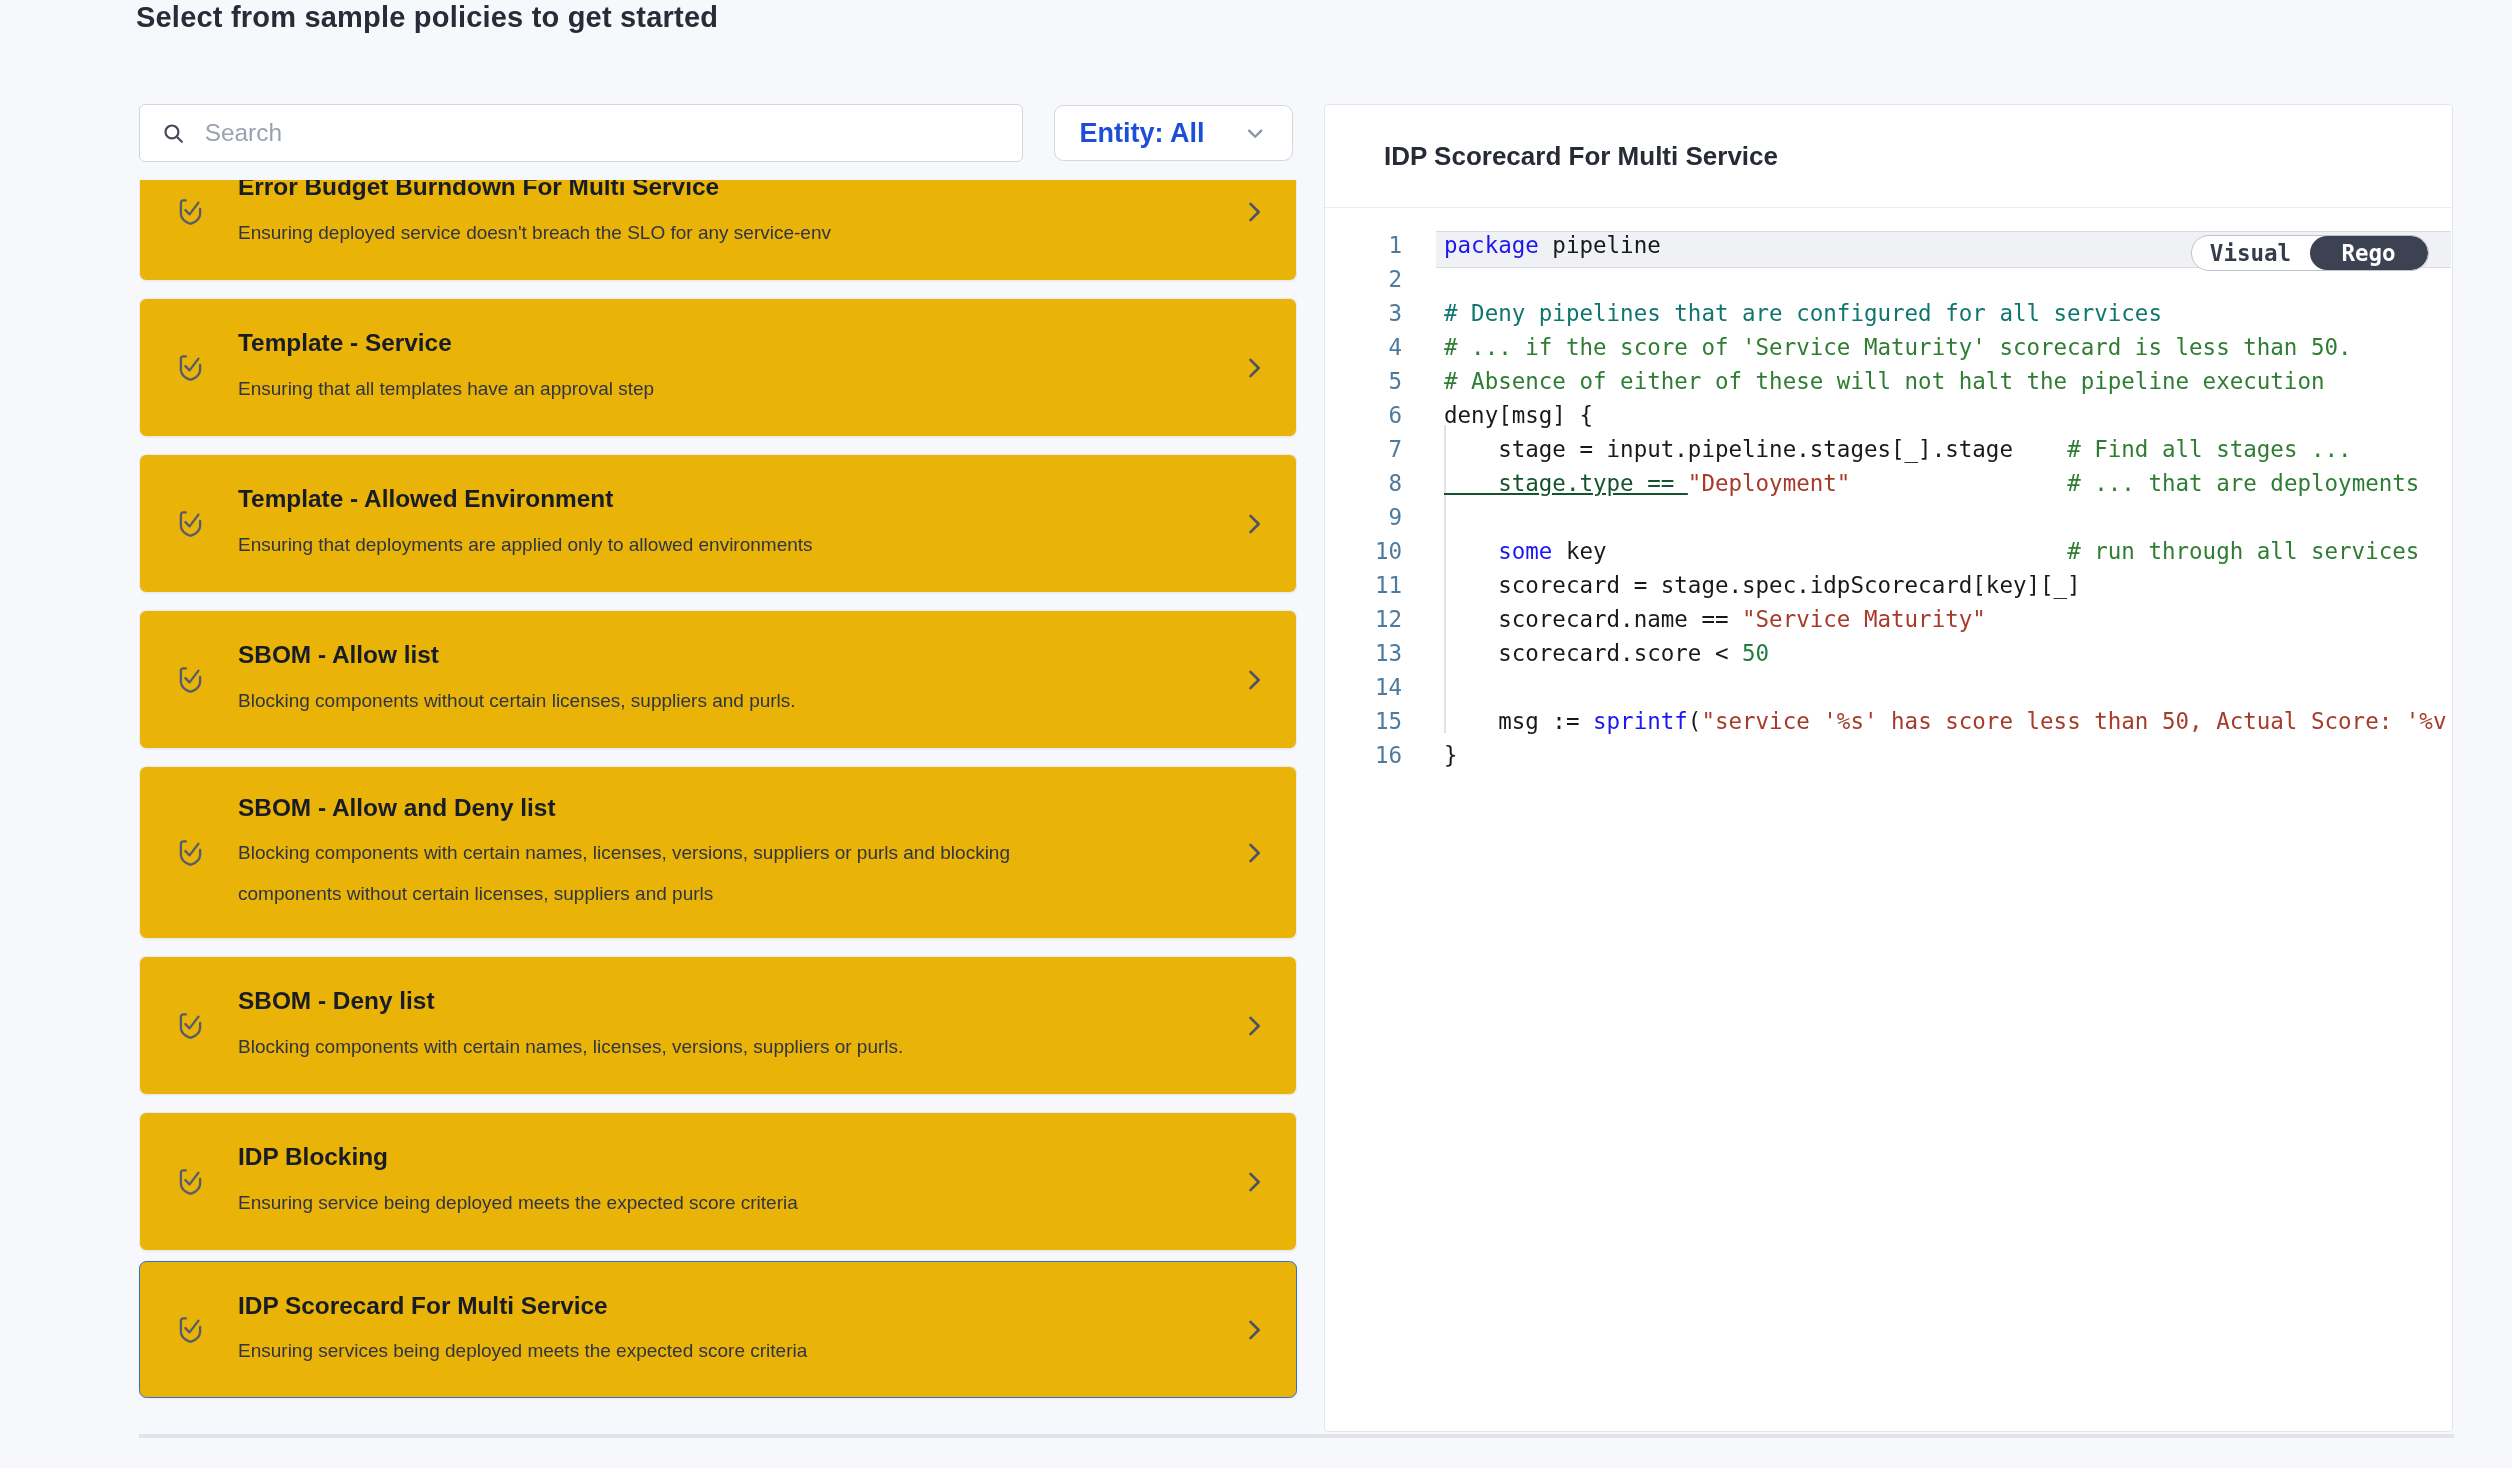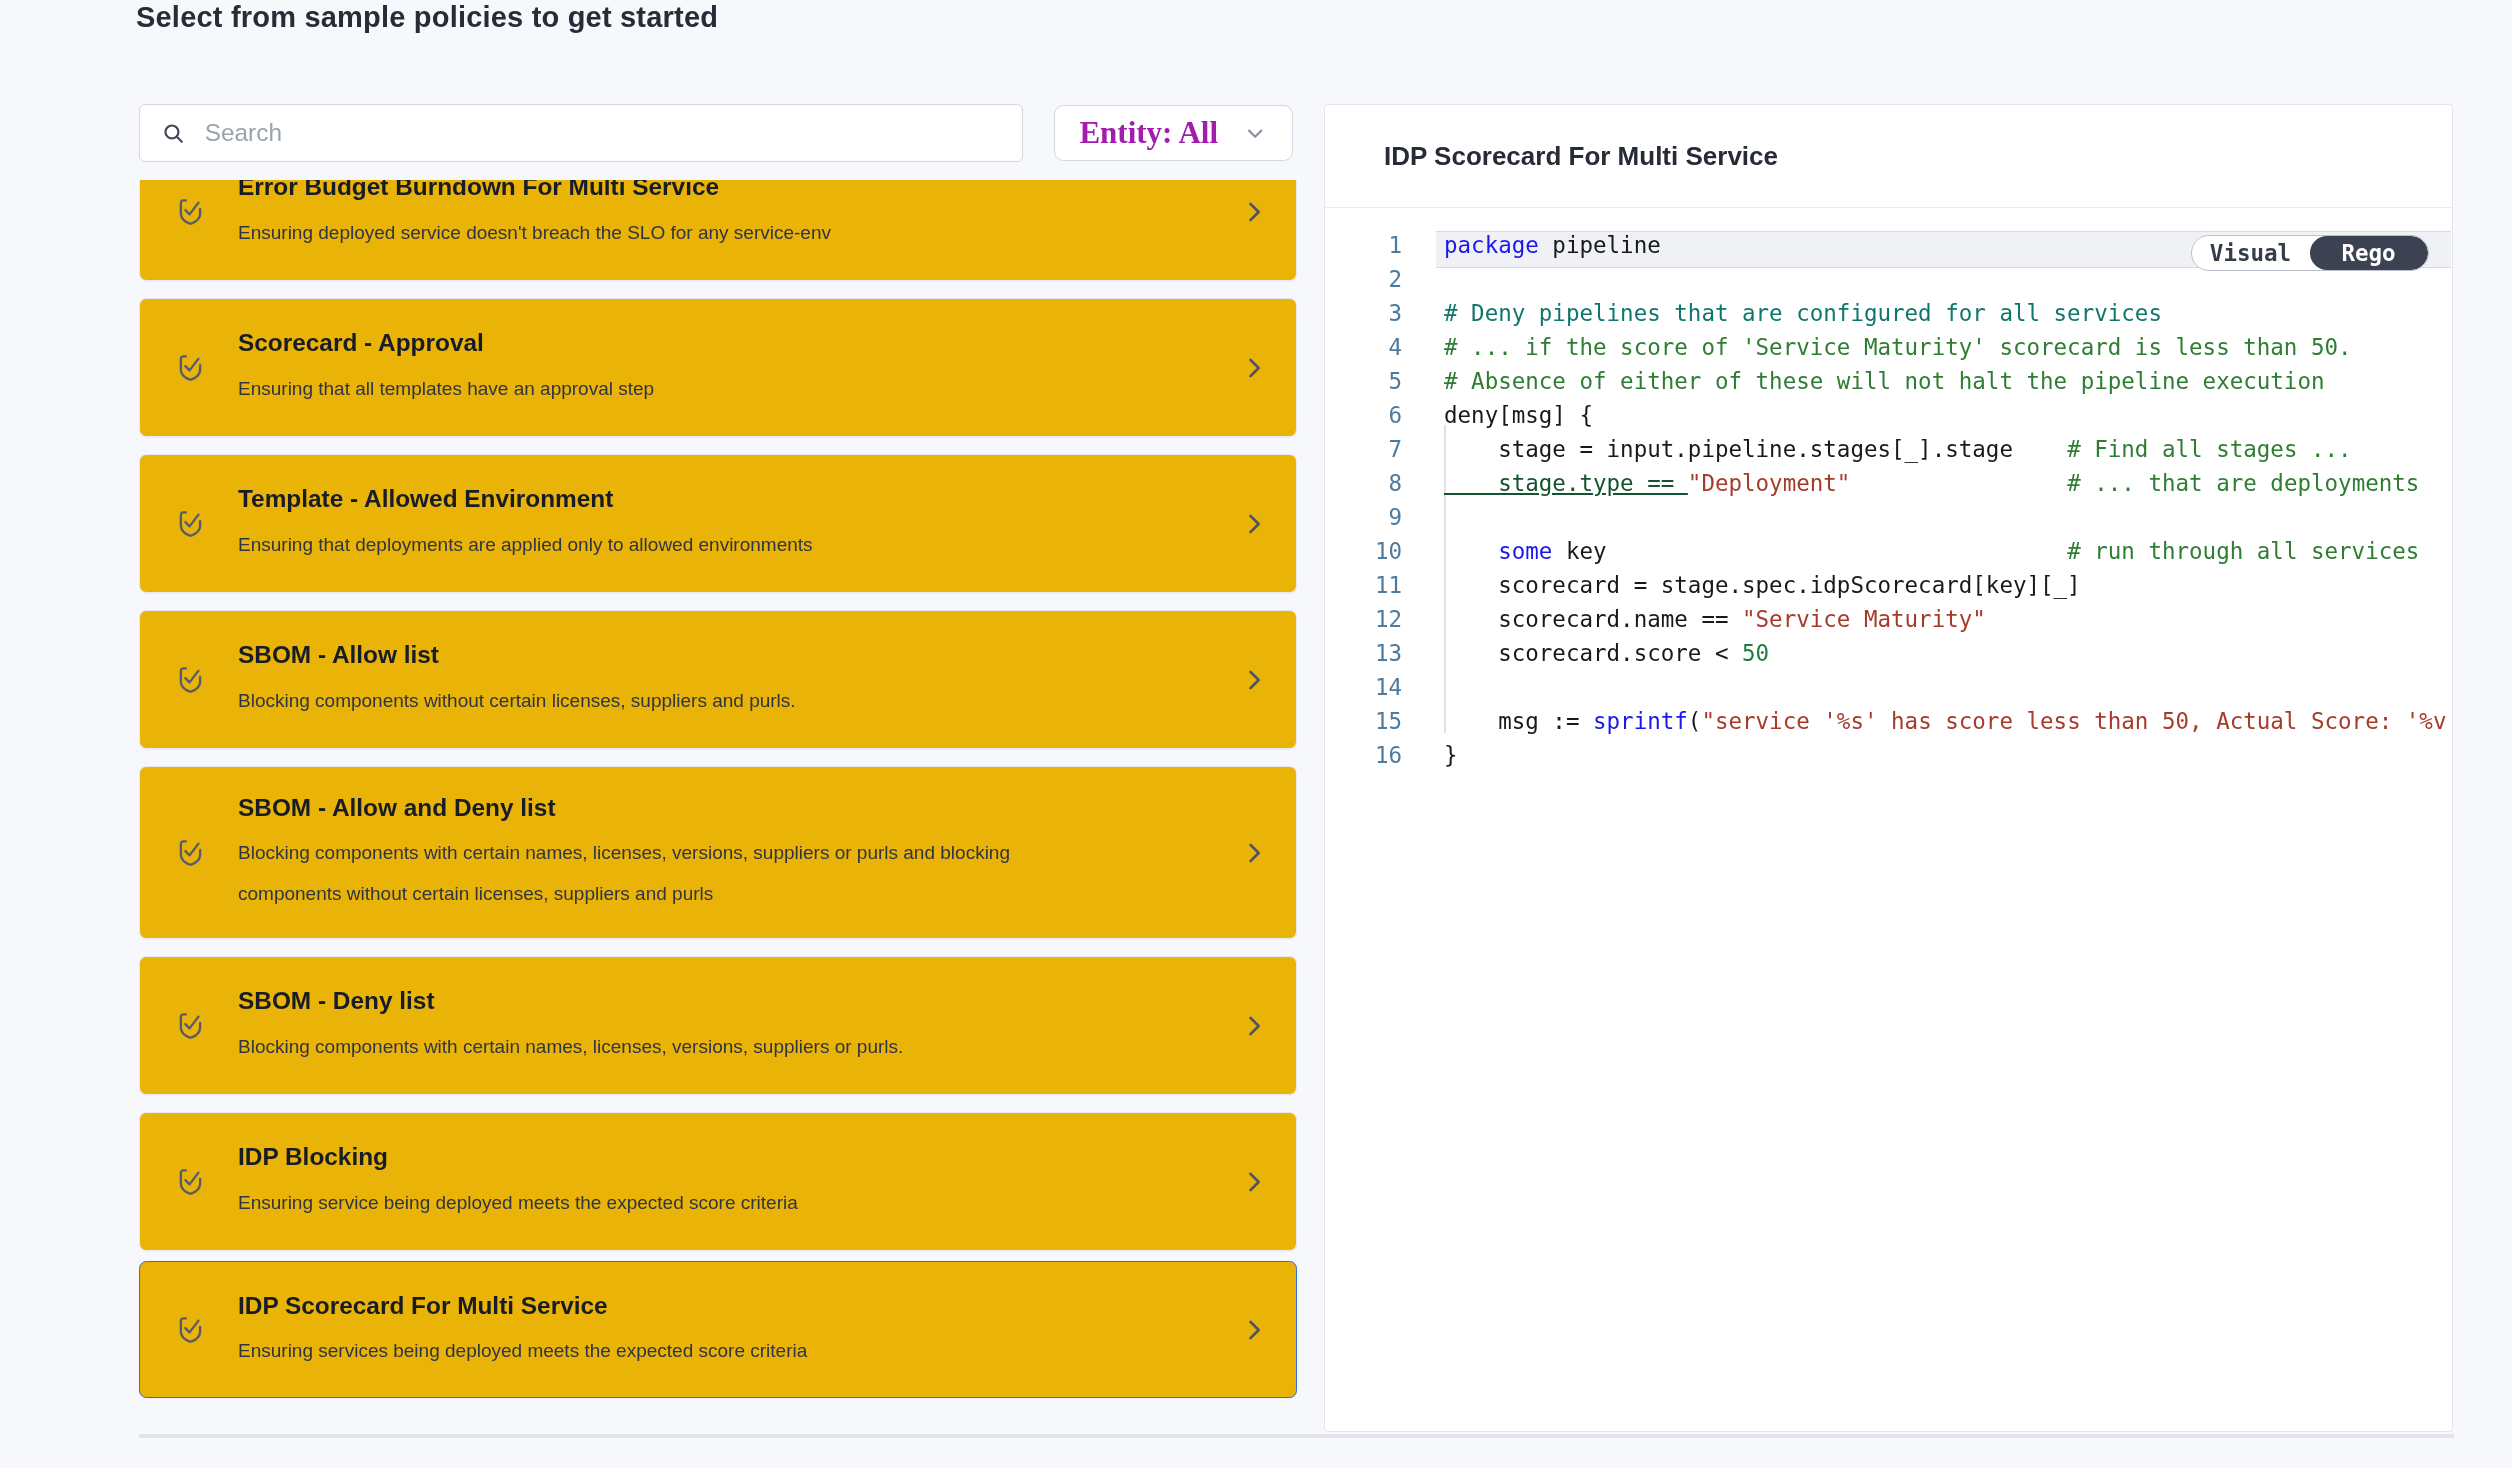--- a/index.html
+++ b/index.html
@@ -22,21 +22,21 @@
     background:#fff; border:1.4px solid #d2d6df; border-radius:6px;
     display:flex; align-items:center; padding-left:20.7px;
   }
   .search-box svg { flex:0 0 auto; }
   .search-placeholder { margin-left:19px; font-size:24.4px; color:#9aa2b0; }
   .entity-select {
     position:absolute; left:1054px; top:105px; width:239px; height:56px;
     background:#fff; border:1.4px solid #d2d6df; border-radius:9.4px;
     display:flex; align-items:center; padding:0 24.4px; cursor:pointer;
   }
-  .entity-label { font-size:31px; font-weight:700; color:#a21caf;font-family:Liberation Serif, serif; }
+  .entity-label { font-size:27px; font-weight:700; color:#1d4ed8; }
   .entity-select svg { margin-left:auto; }
   
   .policy-list {
     position:absolute; left:139px; top:180px; width:1158px; height:1253px;
     overflow:hidden;
   }
   .policy-card {
     position:relative;
     background:#eab308; border:0.9px solid #e9eaef; border-radius:7.5px;
     box-shadow:0 0.9px 1.9px rgba(20,20,40,0.04);
@@ -132,21 +132,21 @@
       <svg class="chevron-right" width="28" height="28" viewBox="0 0 24 24" fill="none" stroke="#4d5364" stroke-width="2.3" stroke-linecap="round" stroke-linejoin="round">
         <path d="M9 5 L16 12 L9 19"></path>
       </svg>
     </div>
     <div class="policy-card">
       <svg class="shield-icon" width="33" height="38" viewBox="0 0 24 26" fill="none" stroke="#565c6c" stroke-width="1.7" stroke-linecap="round" stroke-linejoin="round">
         <path d="M8.6 4.6 H6.9 C5.85 4.6 5 5.45 5 6.5 V14.2 C5 17.6 7.5 19.9 11.55 21.4 C11.84 21.5 12.16 21.5 12.45 21.4 C16.5 19.9 19 17.6 19 14.2 V10.8"></path>
         <path d="M8.3 11.6 L11.3 14.7 L17.8 6.2"></path>
       </svg>
       <div class="card-text">
-        <div class="card-title">Scorecard - Approval</div>
+        <div class="card-title">Template - Service</div>
         <div class="card-desc">Ensuring that all templates have an approval step</div>
       </div>
       <svg class="chevron-right" width="28" height="28" viewBox="0 0 24 24" fill="none" stroke="#4d5364" stroke-width="2.3" stroke-linecap="round" stroke-linejoin="round">
         <path d="M9 5 L16 12 L9 19"></path>
       </svg>
     </div>
     <div class="policy-card">
       <svg class="shield-icon" width="33" height="38" viewBox="0 0 24 26" fill="none" stroke="#565c6c" stroke-width="1.7" stroke-linecap="round" stroke-linejoin="round">
         <path d="M8.6 4.6 H6.9 C5.85 4.6 5 5.45 5 6.5 V14.2 C5 17.6 7.5 19.9 11.55 21.4 C11.84 21.5 12.16 21.5 12.45 21.4 C16.5 19.9 19 17.6 19 14.2 V10.8"></path>
         <path d="M8.3 11.6 L11.3 14.7 L17.8 6.2"></path>

